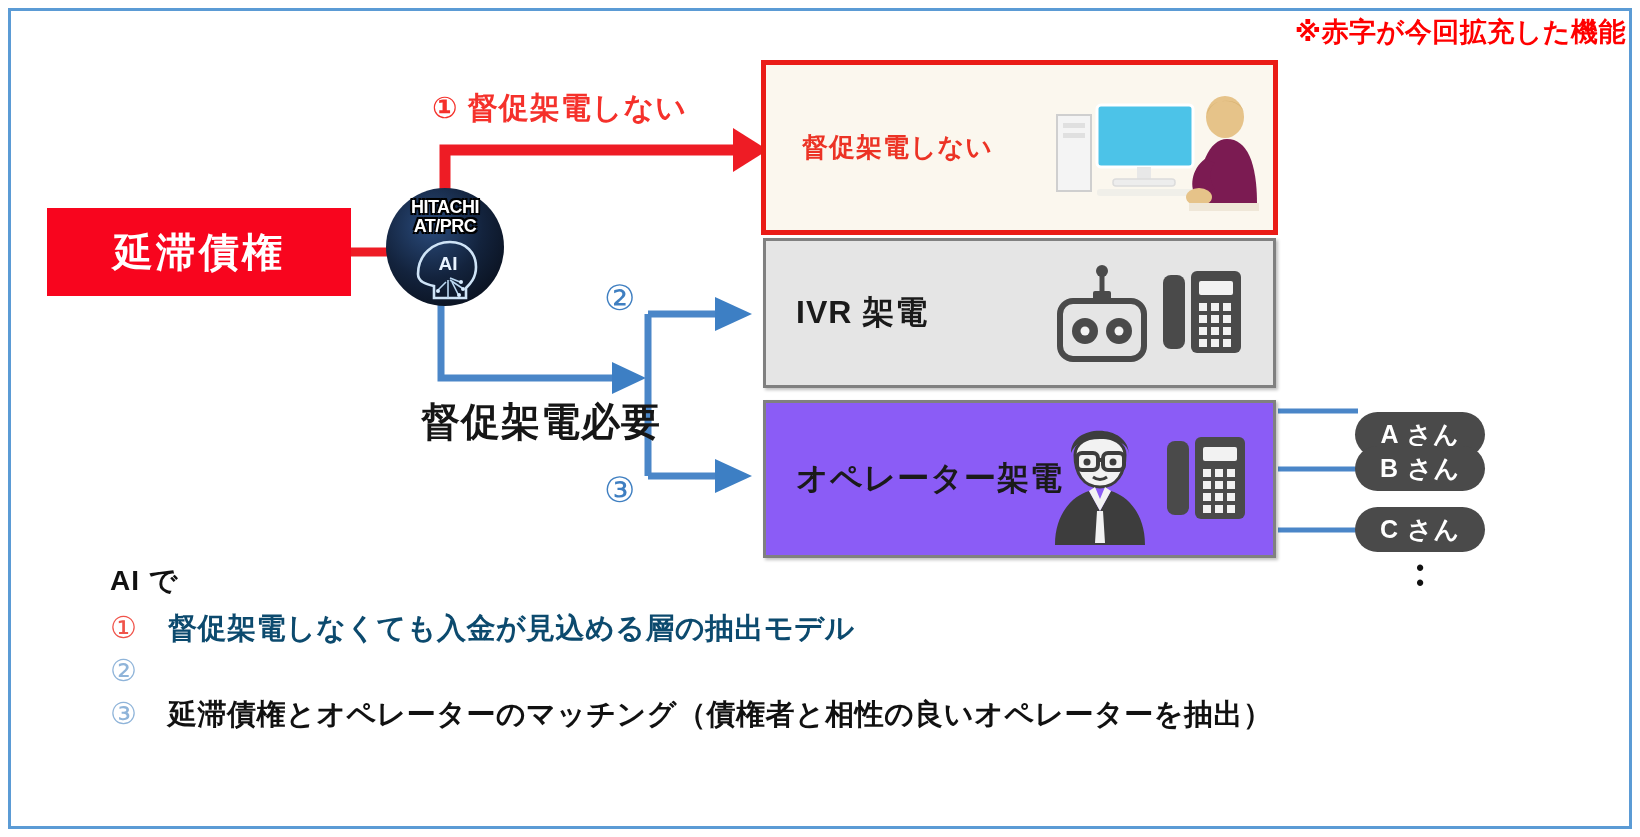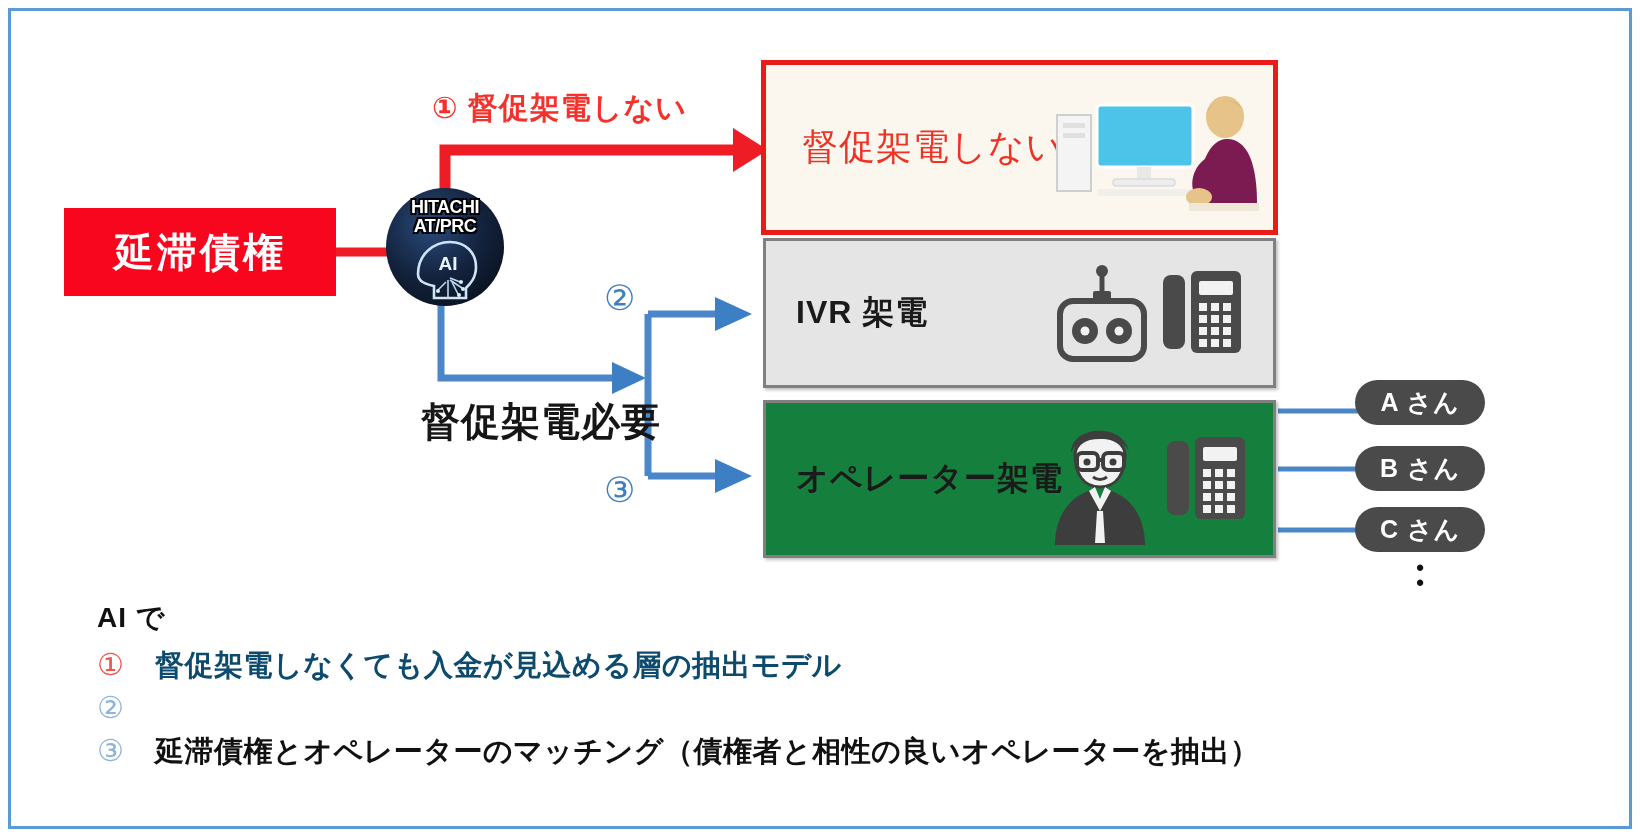--- a/index.html
+++ b/index.html
@@ -30,22 +30,22 @@
     color: #ff0000;
     font-size: 27px;
     font-weight: bold;
     letter-spacing: 0.5px;
     white-space: nowrap;
   }
 
   
   .source-box {
     position: absolute;
-    left: 64px; top: 208px;
-    width: 272px; height: 88px;
+    left: 47px; top: 208px;
+    width: 304px; height: 88px;
     background: #f8051e;
     display: flex; align-items: center; justify-content: center;
   }
   .source-box span {
     color: #ffffff;
     font-size: 40px;
     font-weight: bold;
     letter-spacing: 3px;
   }
 
@@ -88,35 +88,35 @@
   }
   .card-1 {
     left: 761px; top: 60px;
     width: 517px; height: 175px;
     background: #fbf7ee;
     border: 5px solid #ea1c17;
   }
   .card-1 .label {
     margin-left: 36px;
     color: #ec3325;
-    font-size: 36px;
-    font-weight: normal;
+    font-size: 26px;
+    font-weight: bold;
     letter-spacing: 1px;
   }
   .card-2 {
     left: 763px; top: 238px;
     width: 513px; height: 150px;
     background: #e5e5e5;
     border: 3px solid #808080;
     box-shadow: 2px 2px 3px rgba(0,0,0,0.25);
   }
   .card-3 {
     left: 763px; top: 400px;
     width: 513px; height: 158px;
-    background: #15803d;
+    background: #8b5cf6;
     border: 3px solid #808080;
     box-shadow: 2px 2px 3px rgba(0,0,0,0.25);
   }
   .card-2 .label, .card-3 .label {
     margin-left: 30px;
     color: #1a1a1a;
     font-size: 32px;
     font-weight: bold;
     letter-spacing: 1px;
   }
@@ -128,21 +128,21 @@
     left: 1355px;
     width: 130px; height: 45px;
     background: #4a4a4a;
     border-radius: 23px;
     display: flex; align-items: center; justify-content: center;
     color: #ffffff;
     font-size: 25px;
     font-weight: bold;
     letter-spacing: 1px;
   }
-  .pill-a { top: 380px; }
+  .pill-a { top: 412px; }
   .pill-b { top: 446px; }
   .pill-c { top: 507px; }
   .dots {
     position: absolute;
     left: 1413px; top: 560px;
     width: 14px;
     text-align: center;
     color: #111111;
     font-size: 22px;
     line-height: 15px;
@@ -174,23 +174,22 @@
     font-size: 35px;
     font-weight: normal;
     line-height: 35px;
   }
   .circ-2 { left: 604px; top: 280px; }
   .circ-3 { left: 604px; top: 472px; }
 
   
   .legend {
     position: absolute;
-    left: 97px; top: 562px;
+    left: 110px; top: 562px;
     width: 1400px;
-    margin-top: 37px;
   }
   .legend .ai-de {
     color: #111111;
     font-size: 28px;
     font-weight: bold;
     margin-bottom: 8px;
     letter-spacing: 1px;
   }
   .legend-row {
     display: flex;
@@ -221,20 +220,21 @@
     pointer-events: none;
   }
 </style>
 </head>
 <body>
 
 <div id="canvas">
 
   <div class="frame"></div>
 
+  <div class="note-red">※赤字が今回拡充した機能</div>
 
   <svg class="overlay" viewBox="0 0 1640 837">
 
     <line x1="319" y1="252" x2="400" y2="252" stroke="#ee1c25" stroke-width="9"></line>
 
     <polyline points="445,215 445,150 735,150" fill="none" stroke="#ee1c25" stroke-width="11"></polyline>
     <polygon points="733,128 733,172 768,150" fill="#ee1c25"></polygon>
 
     <polyline points="441,300 441,378 616,378" fill="none" stroke="#4a86c8" stroke-width="7"></polyline>
     <polygon points="612,362 612,394 646,378" fill="#3d7fc4"></polygon>

